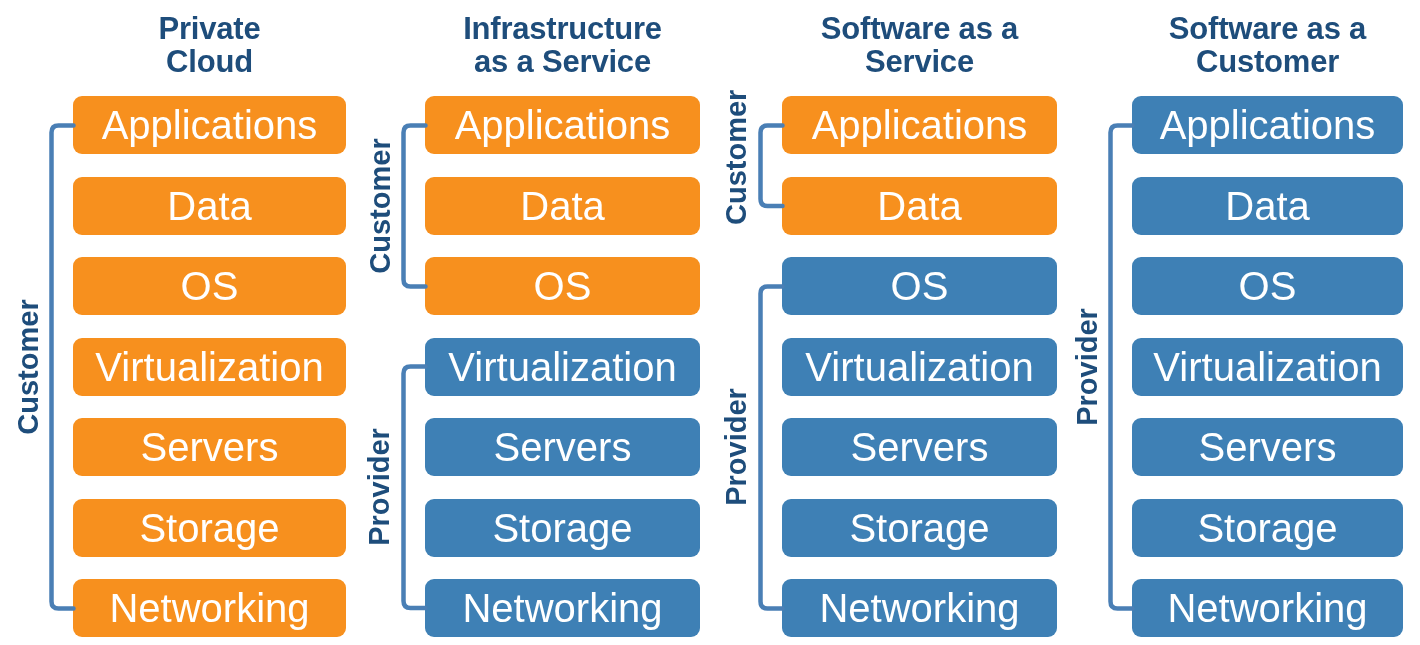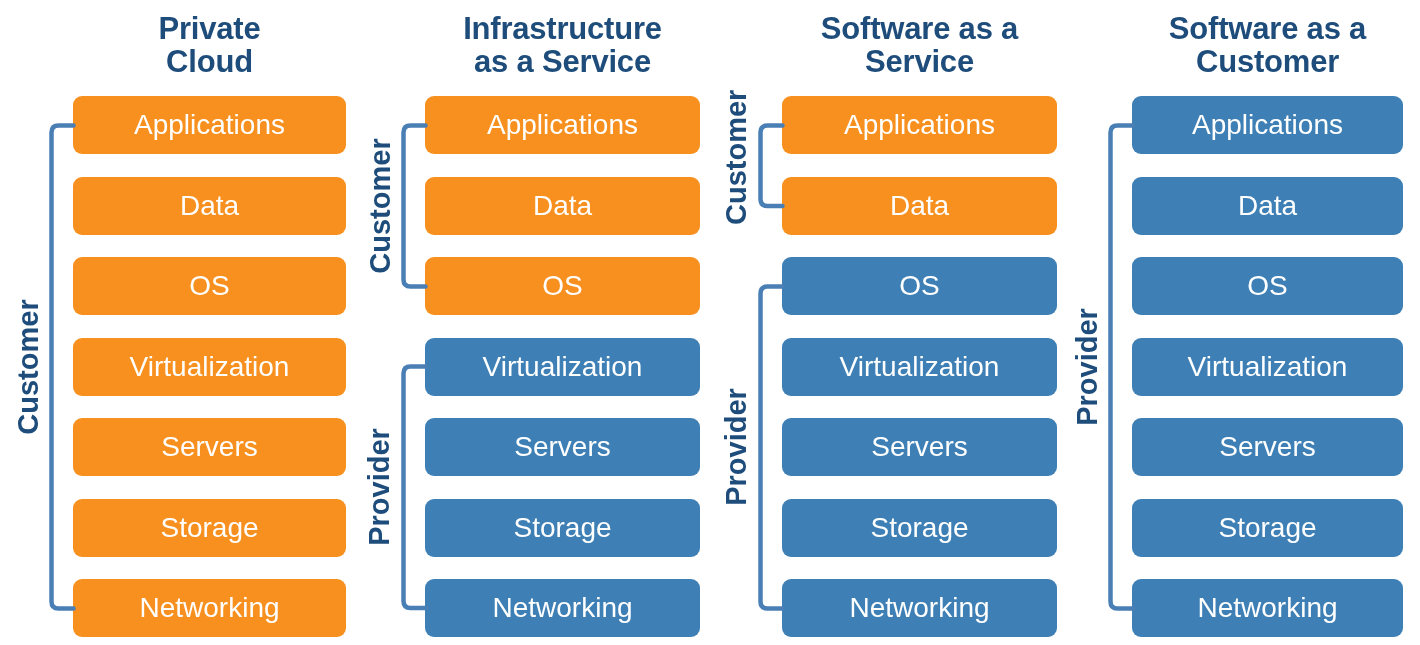--- a/index.html
+++ b/index.html
@@ -51,21 +51,21 @@
     display: flex;
     align-items: center;
     justify-content: center;
     box-sizing: border-box;
   }
   .layer-box.orange { background: #F7901E; }
   .layer-box.blue   { background: #3E80B5; }
 
   .layer-label {
     color: #ffffff;
-    font-size: 28px;
+    font-size: 40px;
     font-weight: normal;
     line-height: 1;
     white-space: nowrap;
     letter-spacing: 0px;
   }
 
   
   .bracket {
     position: absolute;
   }

